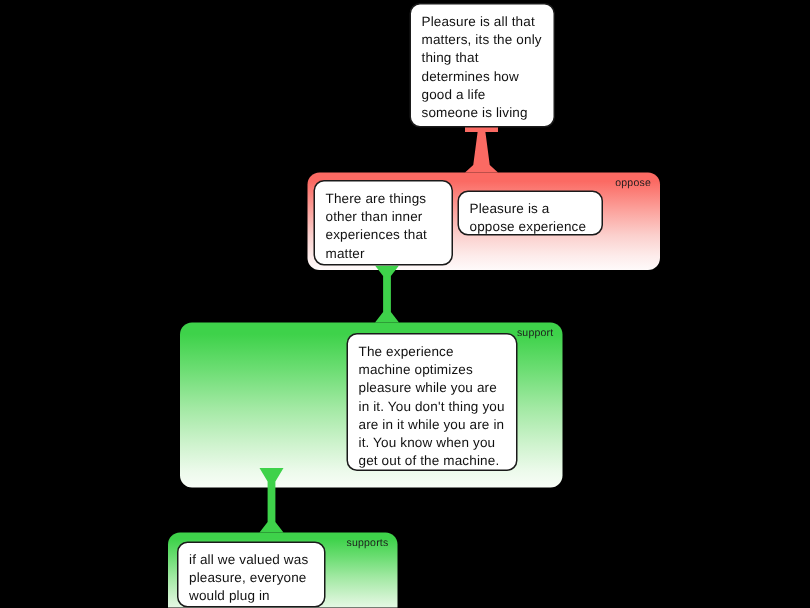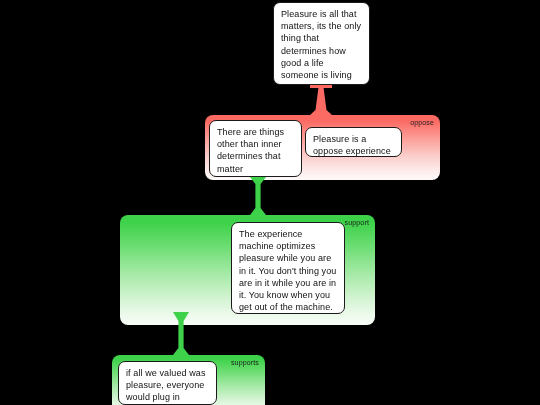--- a/index.html
+++ b/index.html
@@ -100,21 +100,21 @@
   <div class="connector" id="conn-top">
     <svg width="50" height="33" viewBox="0 0 50 33" xmlns="http://www.w3.org/2000/svg">
       <rect x="14" y="0" width="22" height="4" fill="#fb6a63"></rect>
       <path d="M22.4 4 L27.6 4 L30.5 26 L36 31 L14 31 L19.5 26 Z" fill="#fb6a63"></path>
     </svg>
   </div>
 
   <div class="group oppose" id="grp-oppose">
     <span class="group-label">oppose</span>
   </div>
-  <div class="claim" id="box-other">There are things other than inner determines that matter</div>
+  <div class="claim" id="box-other">There are things other than inner experiences that matter</div>
   <div class="claim" id="box-inner">Pleasure is a oppose experience</div>
 
   <div class="connector" id="conn-middle">
     <svg width="44" height="40" viewBox="0 0 44 40" xmlns="http://www.w3.org/2000/svg">
       <path d="M14 0 L30 0 L24.6 7 L24.6 31 L30 38 L14 38 L19.4 31 L19.4 7 Z" fill="#3ed24a"></path>
     </svg>
   </div>
 
   <div class="group support" id="grp-support">
     <span class="group-label">support</span>

